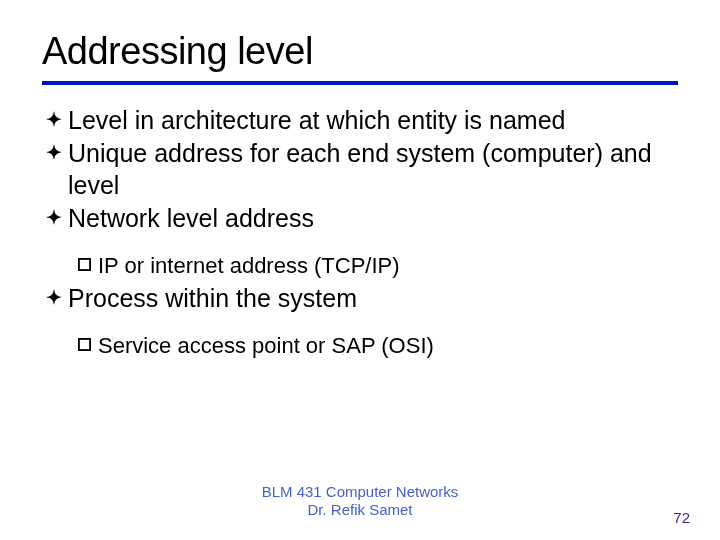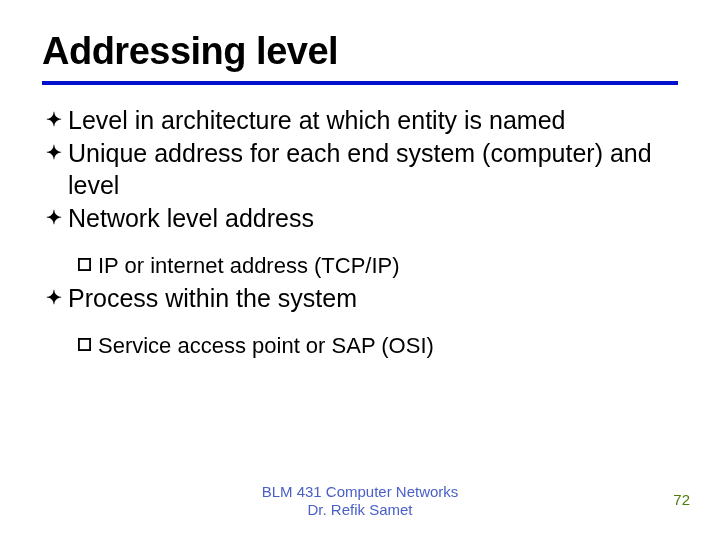--- a/index.html
+++ b/index.html
@@ -11,21 +11,21 @@
     position: relative;
   }
   .slide {
     width: 720px;
     height: 540px;
     padding: 30px 42px 0 42px;
     position: relative;
   }
   .title {
     font-family: Arial, Helvetica, sans-serif;
-    font-weight: 700;
+    font-weight: 400;
     font-size: 38px;
     letter-spacing: -0.5px;
     color: #000;
     padding-bottom: 6px;
   }
   .rule {
     height: 4px;
     background: #0011cc;
     width: 100%;
     margin-top: 2px;
@@ -74,25 +74,25 @@
     left: 0;
     width: 100%;
     text-align: center;
     font-family: Arial, Helvetica, sans-serif;
     font-size: 15px;
     color: #4a60c8;
     line-height: 1.25;
   }
   .pagenum {
     position: absolute;
-    bottom: 32px;
+    bottom: 14px;
     right: 30px;
     font-family: Arial, Helvetica, sans-serif;
     font-size: 15px;
-    color: #4d7c0f;
+    color: #4c1d95;
   }
 </style>
 </head>
 <body>
 
 <div class="slide">
 
   <div class="title">Addressing level</div>
   <div class="rule"></div>
 

